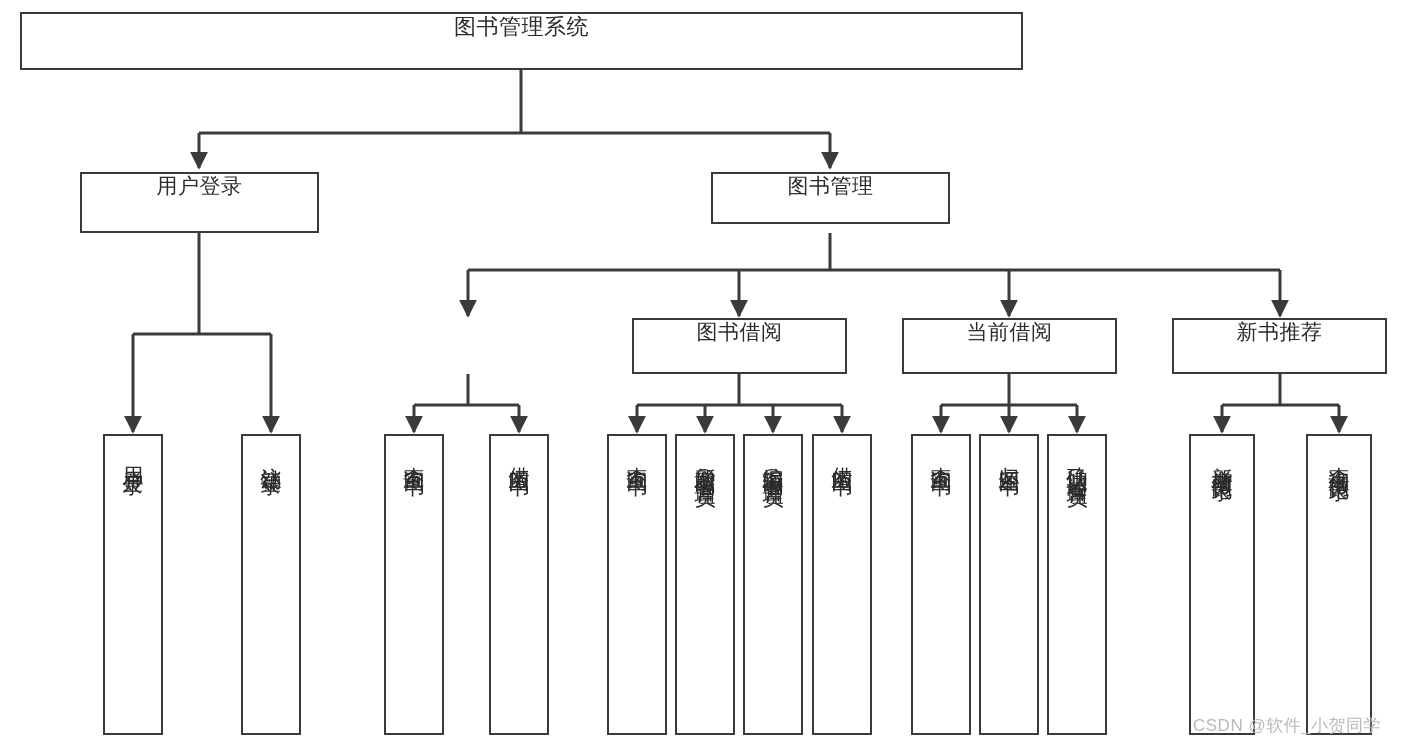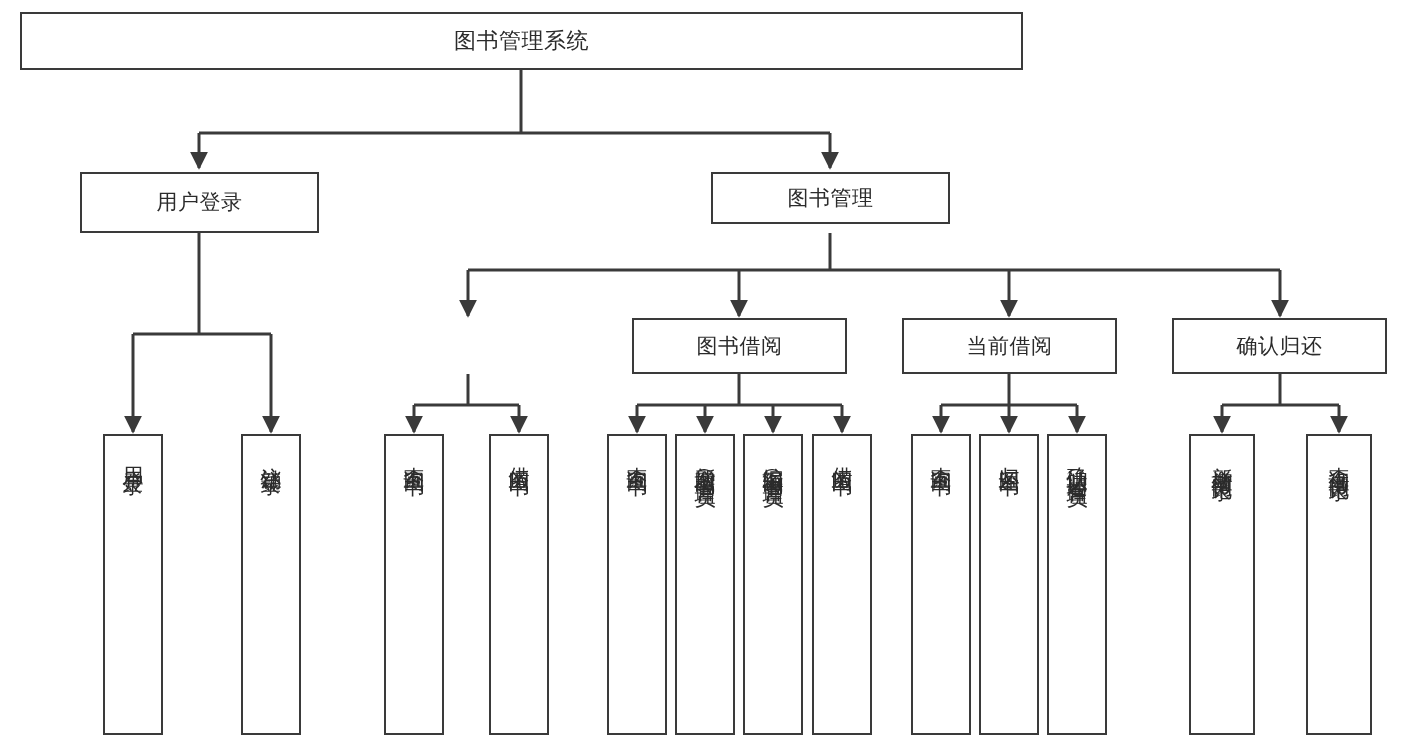--- a/index.html
+++ b/index.html
@@ -24,21 +24,20 @@
     top: 0;
     width: 1405px;
     height: 747px;
   }
   .node {
     position: absolute;
     box-sizing: border-box;
     border: 2px solid #3a3a3a;
     background: #ffffff;
     display: flex;
-    align-items: center;
     justify-content: center;
     color: #2b2b2b;
     z-index: 2;
   }
   .node-label {
     display: block;
     text-align: center;
     color: #2b2b2b;
     line-height: 1.18;
     letter-spacing: 0.5px;
@@ -137,21 +136,21 @@
     <span class="node-label">图书管理</span>
   </div>
 
   <div class="node horiz" style="left:632px; top:318px; width:215px; height:56px;">
     <span class="node-label">图书借阅</span>
   </div>
   <div class="node horiz" style="left:902px; top:318px; width:215px; height:56px;">
     <span class="node-label">当前借阅</span>
   </div>
   <div class="node horiz" style="left:1172px; top:318px; width:215px; height:56px;">
-    <span class="node-label">确认归还</span>
+    <span class="node-label">新书推荐</span>
   </div>
 
   <div class="node vert" style="left:103px; top:434px; width:60px; height:301px;">
     <span class="node-label">用户登录</span>
   </div>
   <div class="node vert" style="left:241px; top:434px; width:60px; height:301px;">
     <span class="node-label">注销登录</span>
   </div>
 
   <div class="node vert" style="left:384px; top:434px; width:60px; height:301px;">
@@ -184,14 +183,15 @@
     <span class="node-label">确认归还（管理员）</span>
   </div>
 
   <div class="node vert" style="left:1189px; top:434px; width:66px; height:301px;">
     <span class="node-label">新增借阅记录</span>
   </div>
   <div class="node vert" style="left:1306px; top:434px; width:66px; height:301px;">
     <span class="node-label">查询借阅记录</span>
   </div>
 
+  <div class="watermark" style="left:1193px; top:714px;">CSDN @软件_小贺同学</div>
 
 </div>
 
 </body></html>

